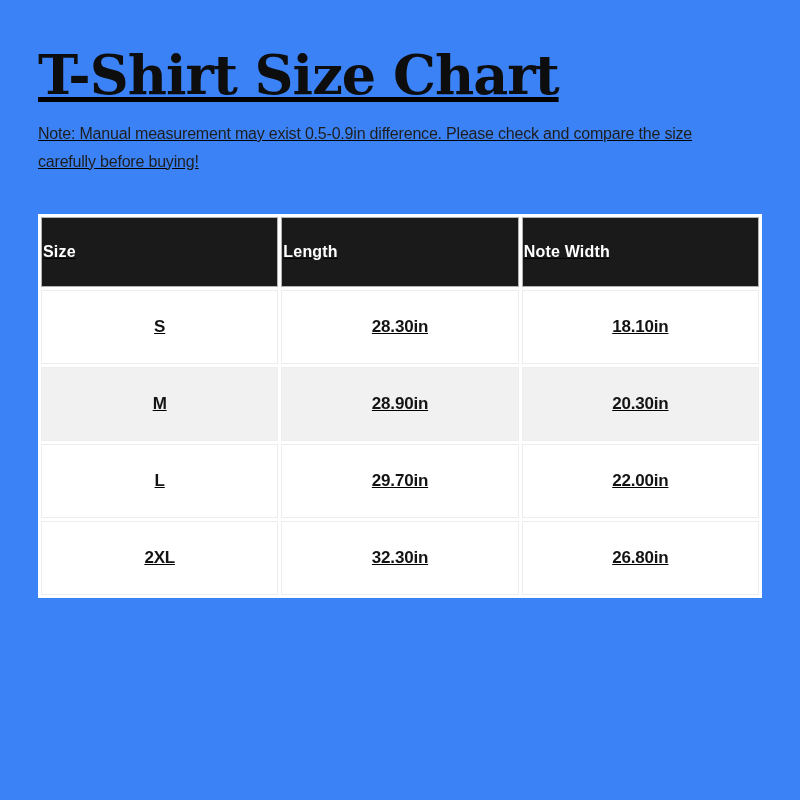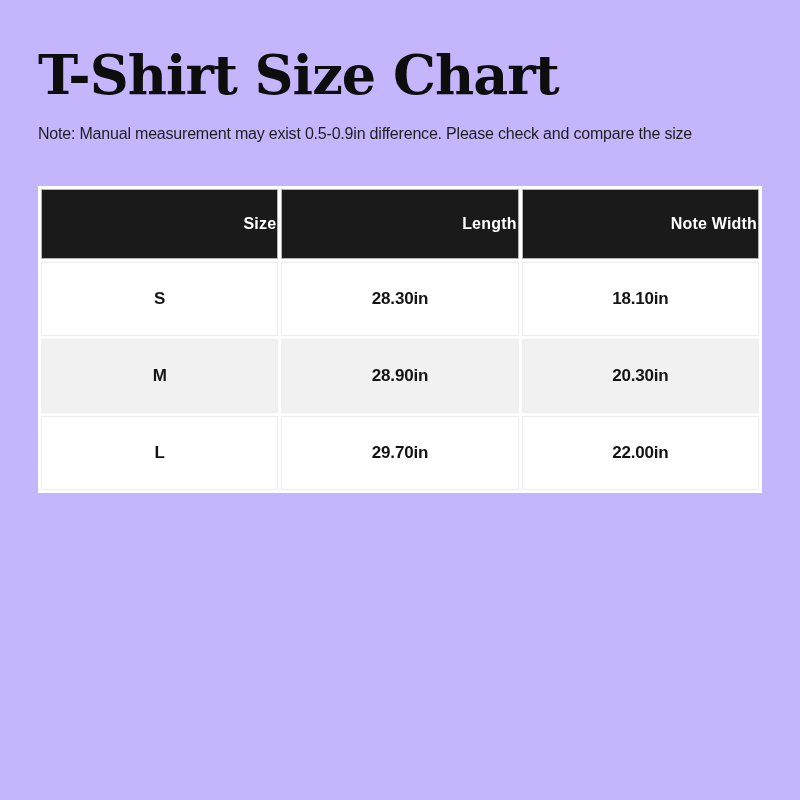--- a/index.html
+++ b/index.html
@@ -11,21 +11,22 @@
     width: 800px;
     height: 800px;
     overflow: hidden;
     font-family: "Liberation Sans", sans-serif;
   }
   .page {
     box-sizing: border-box;
     width: 800px;
     height: 800px;
     padding: 44px 38px 0 38px;
-    background: #c4b5fd;
+    background: #3b82f6;
+    text-decoration: underline;
   }
   .title {
     margin: 0;
     font-family: "DejaVu Serif", serif;
     font-weight: bold;
     font-size: 54px;
     line-height: 1.18;
     letter-spacing: -1px;
     color: #0d0d0d;
   }
@@ -45,21 +46,21 @@
     border-spacing: 3px;
     background: #ffffff;
   }
   table.size-table th {
     background: #1a1a1a;
     color: #ffffff;
     font-weight: bold;
     font-size: 16px;
     letter-spacing: 0.2px;
     height: 66px;
-    text-align: right;
+    text-align: left;
     vertical-align: middle;
     border: 1px solid #b3b3b3;
   }
   table.size-table td {
     height: 70px;
     text-align: center;
     vertical-align: middle;
     font-weight: bold;
     font-size: 17px;
     letter-spacing: -0.2px;
@@ -74,20 +75,21 @@
 </style>
 </head>
 <body>
 
 <div class="page">
 
   <h1 class="title">T-Shirt Size Chart</h1>
 
   <p class="note">
     <span class="note-line">Note: Manual measurement may exist 0.5-0.9in difference. Please check and compare the size</span>
+    <span class="note-line">carefully before buying!</span>
   </p>
 
   <table class="size-table">
     <thead>
       <tr>
         <th>Size</th>
         <th>Length</th>
         <th>Note Width</th>
       </tr>
     </thead>
@@ -100,16 +102,21 @@
       <tr class="alt">
         <td>M</td>
         <td>28.90in</td>
         <td>20.30in</td>
       </tr>
       <tr>
         <td>L</td>
         <td>29.70in</td>
         <td>22.00in</td>
       </tr>
+      <tr>
+        <td>2XL</td>
+        <td>32.30in</td>
+        <td>26.80in</td>
+      </tr>
     </tbody>
   </table>
 
 </div>
 
 </body></html>

